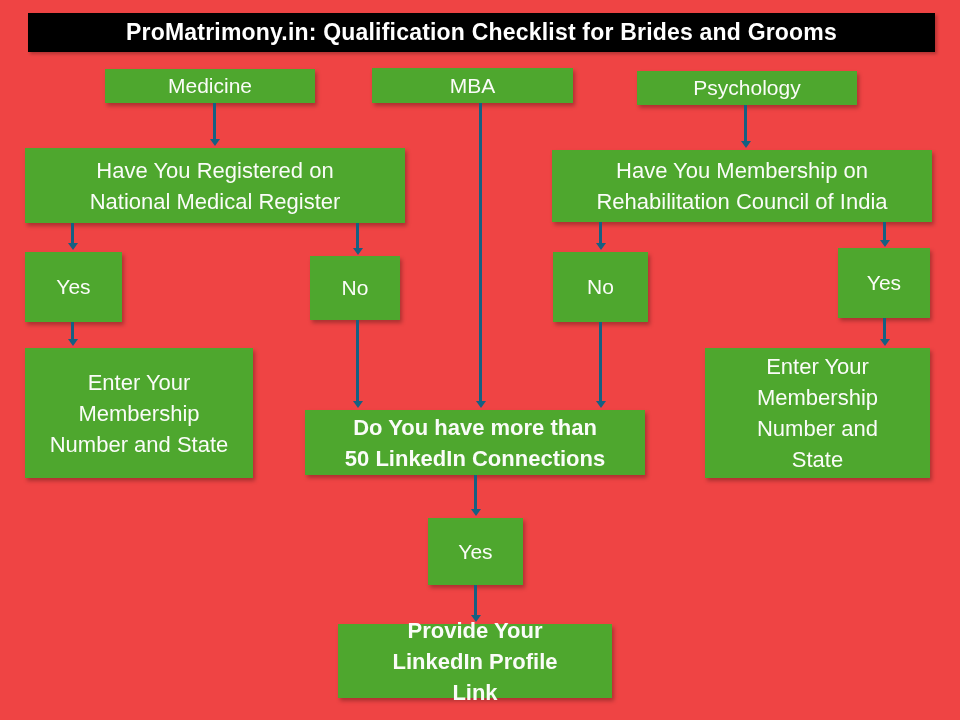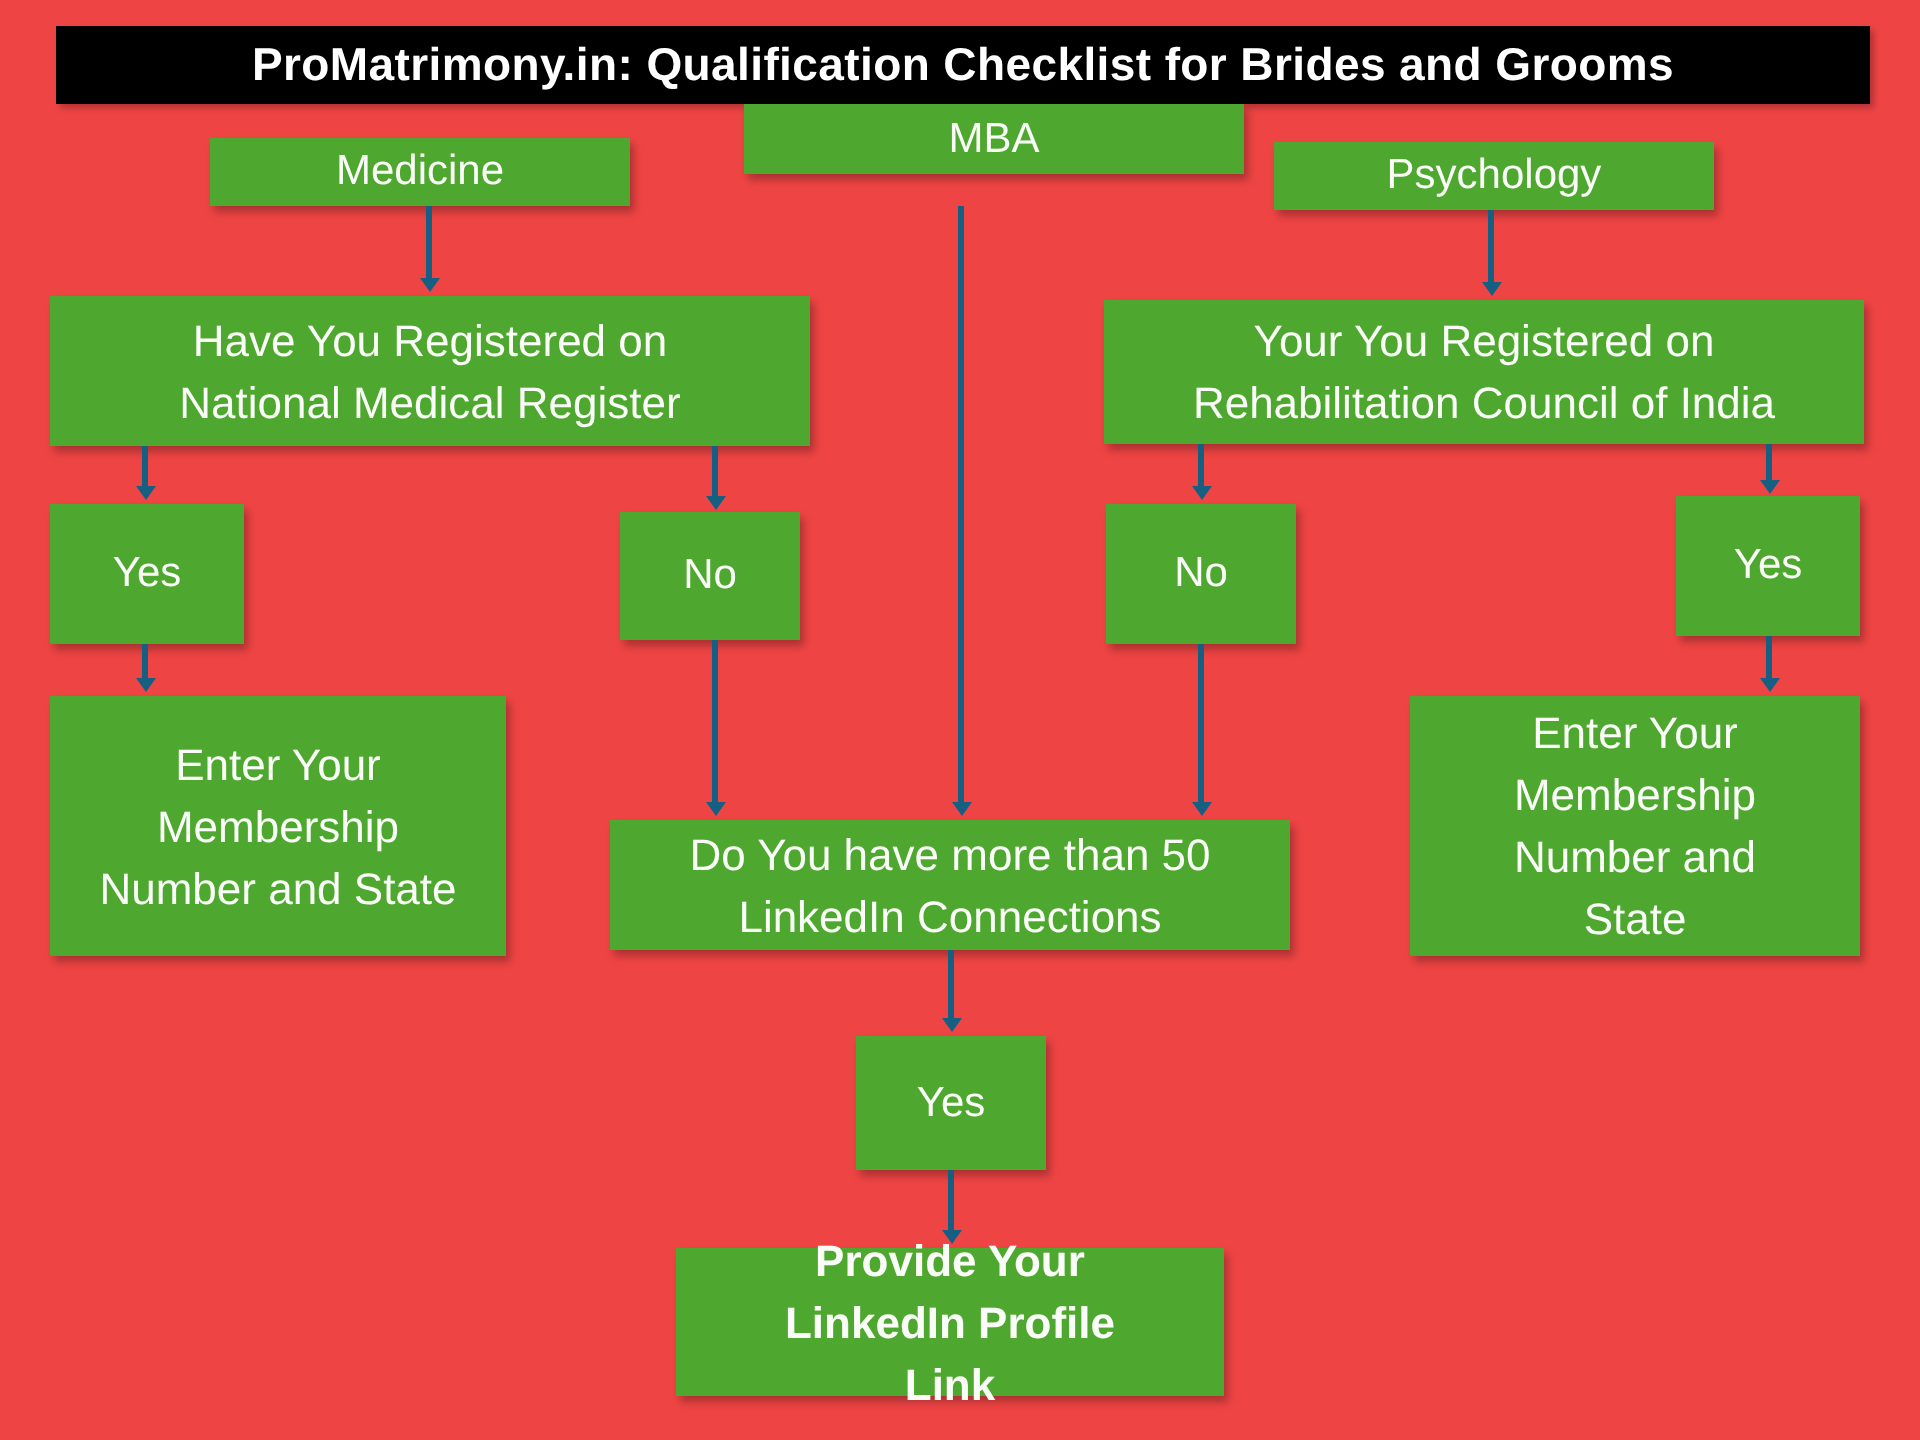--- a/index.html
+++ b/index.html
@@ -36,35 +36,35 @@
 </head>
 <body>
 
 <div class="canvas" style="--green: #4EA72E; --arrow: #156082;">
 
   <div class="title-bar">
     <span>ProMatrimony.in: Qualification Checklist for Brides and Grooms</span>
   </div>
 
   <div class="node small" style="left:105px;top:69px;width:210px;height:34px;">Medicine</div>
-  <div class="node small" style="left:372px;top:52px;width:250px;height:35px;">MBA</div>
+  <div class="node small" style="left:372px;top:68px;width:201px;height:35px;">MBA</div>
   <div class="node small" style="left:637px;top:71px;width:220px;height:34px;">Psychology</div>
 
   <div class="node pad" style="left:25px;top:148px;width:380px;height:75px;">Have You Registered on National Medical Register</div>
-  <div class="node pad" style="left:552px;top:150px;width:380px;height:72px;">Your You Registered on Rehabilitation Council of India</div>
+  <div class="node pad" style="left:552px;top:150px;width:380px;height:72px;">Have You Membership on Rehabilitation Council of India</div>
 
   <div class="node small" style="left:25px;top:252px;width:97px;height:70px;">Yes</div>
   <div class="node small" style="left:310px;top:256px;width:90px;height:64px;">No</div>
   <div class="node small" style="left:553px;top:252px;width:95px;height:70px;">No</div>
   <div class="node small" style="left:838px;top:248px;width:92px;height:70px;">Yes</div>
 
   <div class="node" style="left:25px;top:348px;width:228px;height:130px;padding:6px 24px;">Enter Your Membership Number and State</div>
   <div class="node" style="left:705px;top:348px;width:225px;height:130px;padding:6px 24px;">Enter Your Membership Number and State</div>
 
-  <div class="node pad" style="left:305px;top:410px;width:340px;height:65px;">Do You have more than 50 LinkedIn Connections</div>
+  <div class="node pad" style="left:305px;top:410px;width:340px;height:65px;font-weight:bold;">Do You have more than 50 LinkedIn Connections</div>
 
   <div class="node small" style="left:428px;top:518px;width:95px;height:67px;">Yes</div>
 
   <div class="node pad" style="left:338px;top:624px;width:274px;height:74px;font-weight:bold;">Provide Your LinkedIn Profile Link</div>
 
   <div class="arrow" style="left:213px;top:103px;height:36px;"></div>
   <div class="arrow" style="left:479px;top:103px;height:298px;"></div>
   <div class="arrow" style="left:744px;top:105px;height:36px;"></div>
 
   <div class="arrow" style="left:71px;top:223px;height:20px;"></div>

